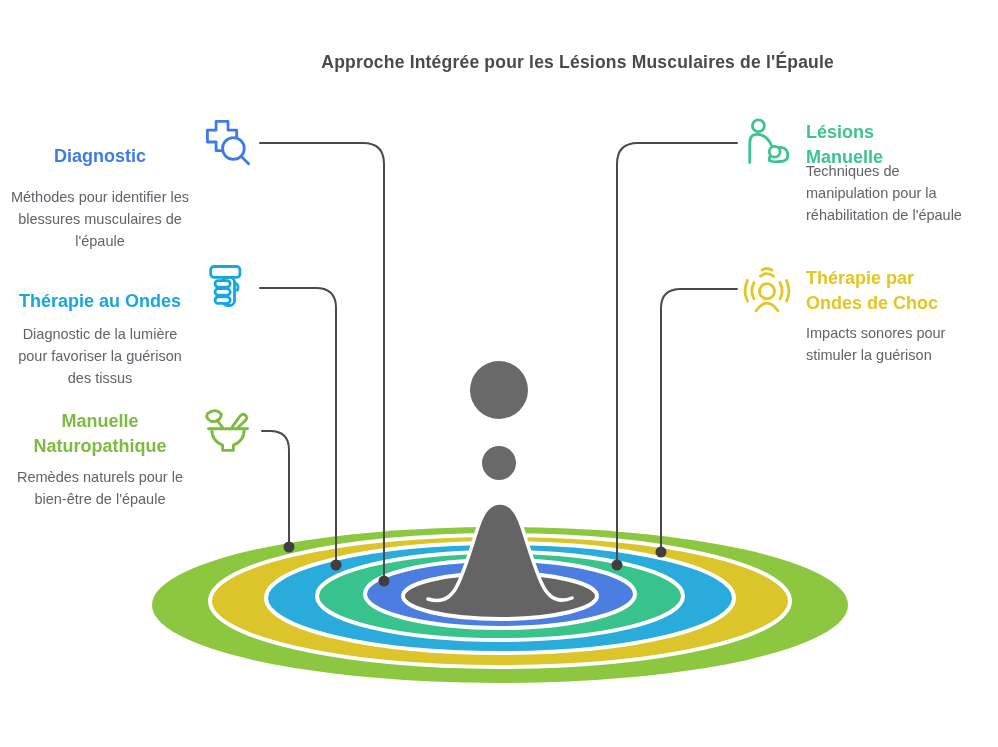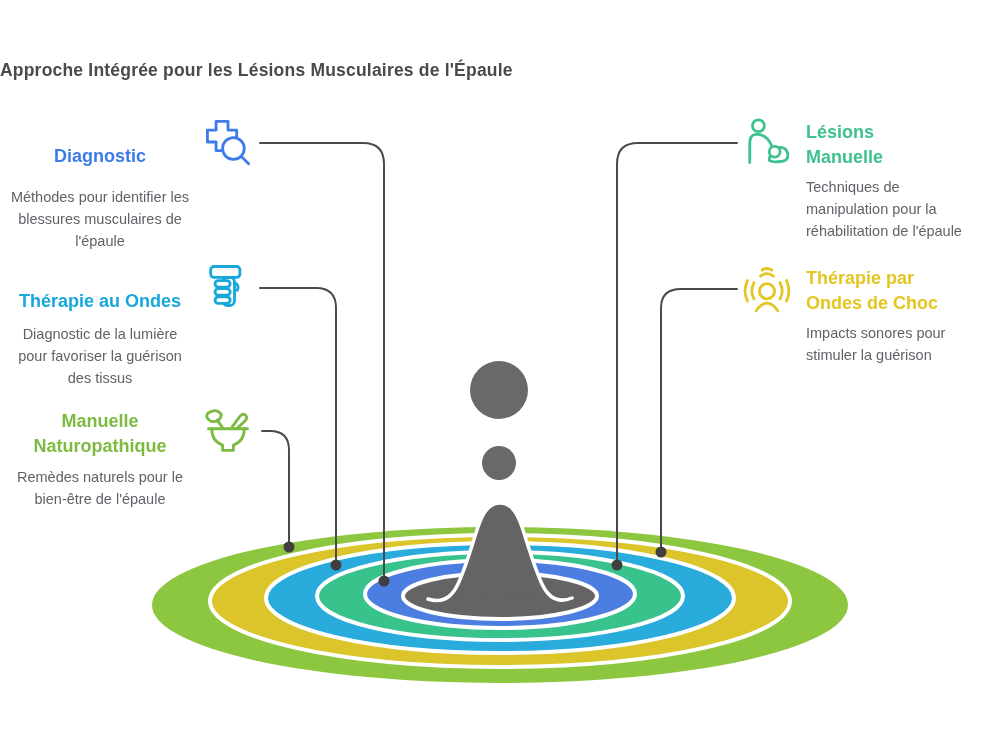--- a/index.html
+++ b/index.html
@@ -1,22 +1,22 @@
 <!DOCTYPE html>
 <html><head>
 <meta charset="utf-8">
 <style>
   html,body{margin:0;padding:0;background:#ffffff;}
   .canvas{
     position:relative;width:998px;height:747px;overflow:hidden;background:#ffffff;
     font-family:"Liberation Sans","DejaVu Sans",sans-serif;
   }
   .page-title{
-    position:absolute;top:60px;left:0;width:834px;margin:0;
-    text-align:left;font-size:17.5px;font-weight:700;letter-spacing:.2px;
+    position:absolute;top:52px;left:0;width:834px;margin:0;
+    text-align:right;font-size:17.5px;font-weight:700;letter-spacing:.2px;
   }
   .splash-svg{position:absolute;left:0;top:0;width:998px;height:747px;pointer-events:none;}
   .item{position:absolute;}
   .item-label{font-size:18px;font-weight:700;line-height:25px;margin:0;}
   .item-desc{font-size:14.5px;line-height:22px;color:#5F6368;margin:0;}
   .left-col{width:184px;left:8px;text-align:center;}
   .right-col{width:178px;left:806px;text-align:left;}
   .icon{position:absolute;width:52px;height:52px;}
 </style>
 </head>
@@ -109,21 +109,21 @@
     <g fill="none" stroke-width="2.6" stroke-linejoin="round" stroke-linecap="round" stroke="#3EC28F">
       <circle cx="17" cy="9" r="5.5"></circle>
       <path d="M 9 43 L 9 25 Q 9 16 17 17 Q 25 18 29 27"></path>
       <path d="M 27 41 Q 28 29 38 29 Q 45 30 44 38 Q 43 42 37 42 Q 30 43 27 41 Z"></path>
       <circle cx="32" cy="33" r="5" fill="#ffffff"></circle>
     </g>
   </svg>
   <div class="item right-col" style="top:120px;">
     <p class="item-label" style="width: 110px; color: rgb(62, 194, 143);">Lésions Manuelle</p>
   </div>
-  <div class="item right-col" style="top:176px;">
+  <div class="item right-col" style="top:160px;">
     <p class="item-desc">Techniques de manipulation pour la réhabilitation de l'épaule</p>
   </div>
 
   <svg class="icon" style="left:741px;top:262px;" viewBox="0 0 48 48">
     <g fill="none" stroke-width="2.6" stroke-linejoin="round" stroke-linecap="round" stroke="#E4C522">
       <circle cx="24" cy="27" r="7"></circle>
       <path d="M 18 13 Q 24 8.5 30 13"></path>
       <path d="M 19.5 7.5 Q 24 4.5 28.5 7.5"></path>
       <path d="M 14 45 Q 24 31 34 45"></path>
       <path d="M 12 19 Q 8 27 12 34"></path>

